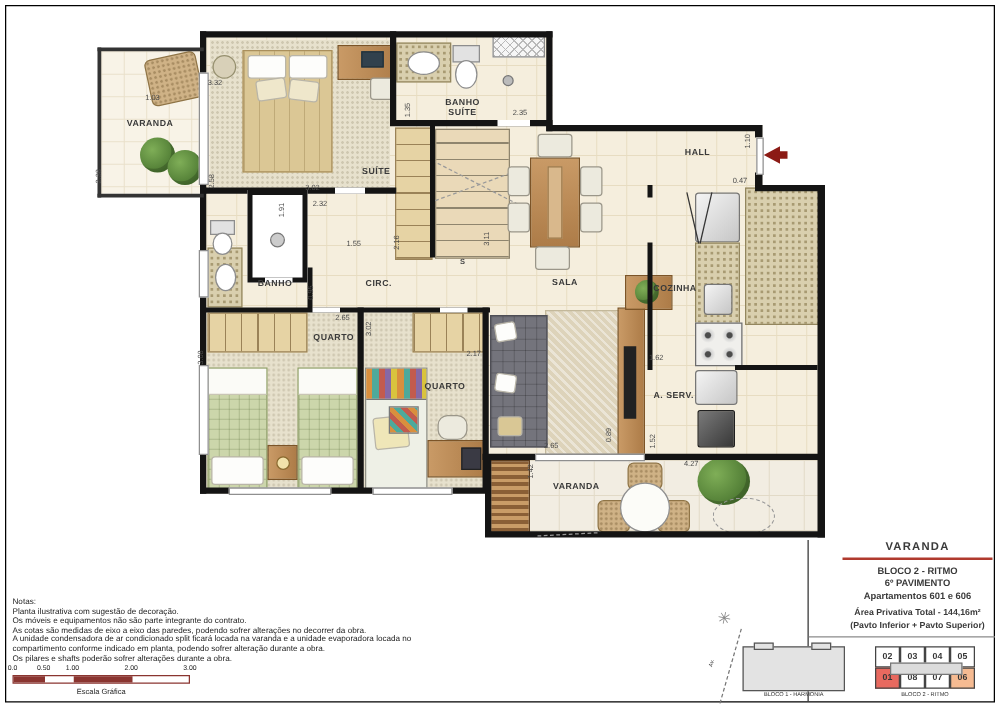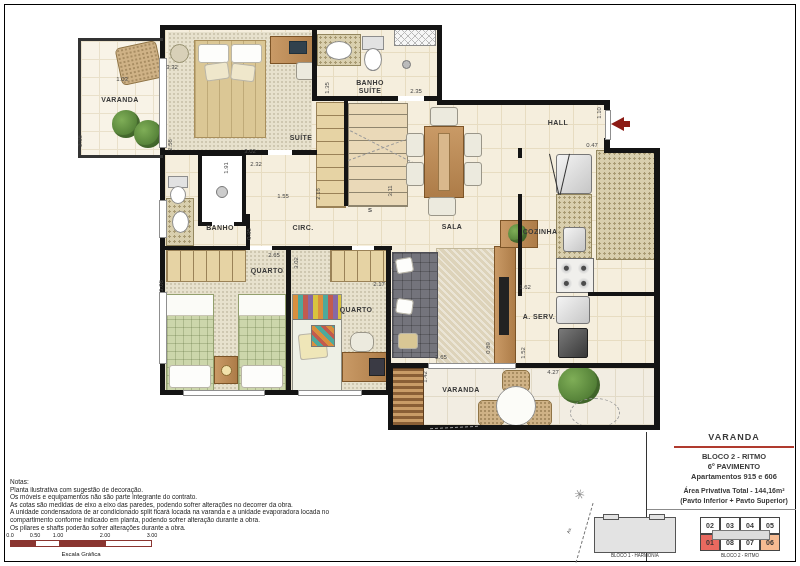--- a/index.html
+++ b/index.html
@@ -300,21 +300,21 @@
     </div>
     <span class="abs" style="left:81px;top:551px;transform:translateX(-50%);font-size:6px;color:#222">Escala Gráfica</span>
   </div>
 
   <div>
     <div class="vline" style="left:646px;top:432px;height:129px"></div>
     <span class="tb" style="left:734px;top:432px;font-size:9px;letter-spacing:1px">VARANDA</span>
     <div class="abs" style="left:674px;top:446px;width:120px;height:2px;background:#b03a2e"></div>
     <span class="tb" style="left:734px;top:452px;font-size:7.5px">BLOCO 2 - RITMO</span>
     <span class="tb" style="left:734px;top:462px;font-size:7.5px">6º  PAVIMENTO</span>
-    <span class="tb" style="left:734px;top:472px;font-size:7.5px">Apartamentos 915 e 606</span>
+    <span class="tb" style="left:734px;top:472px;font-size:7.5px">Apartamentos 601 e 606</span>
     <span class="tb" style="left:734px;top:487px;font-size:7px">Área Privativa Total - 144,16m²</span>
     <span class="tb" style="left:734px;top:497px;font-size:7px">(Pavto Inferior + Pavto Superior)</span>
     <div class="abs" style="left:647px;top:509px;width:149px;height:1px;background:#8b8b8b"></div>
   </div>
 
   <div>
     <span class="abs" style="left:574px;top:487px;font-size:13px;color:#8a8a8a;transform:rotate(12deg)">✳</span>
     <div class="abs" style="left:584px;top:502px;width:1px;height:62px;border-left:1px dashed #777;transform:rotate(16deg)"></div>
     <span class="abs" style="left:566px;top:528px;font-size:4.5px;color:#333;transform:rotate(-72deg);white-space:nowrap">Av.</span>
     <div class="abs" style="left:594px;top:517px;width:80px;height:34px;background:#e3e3e3;border:1px solid #555">

